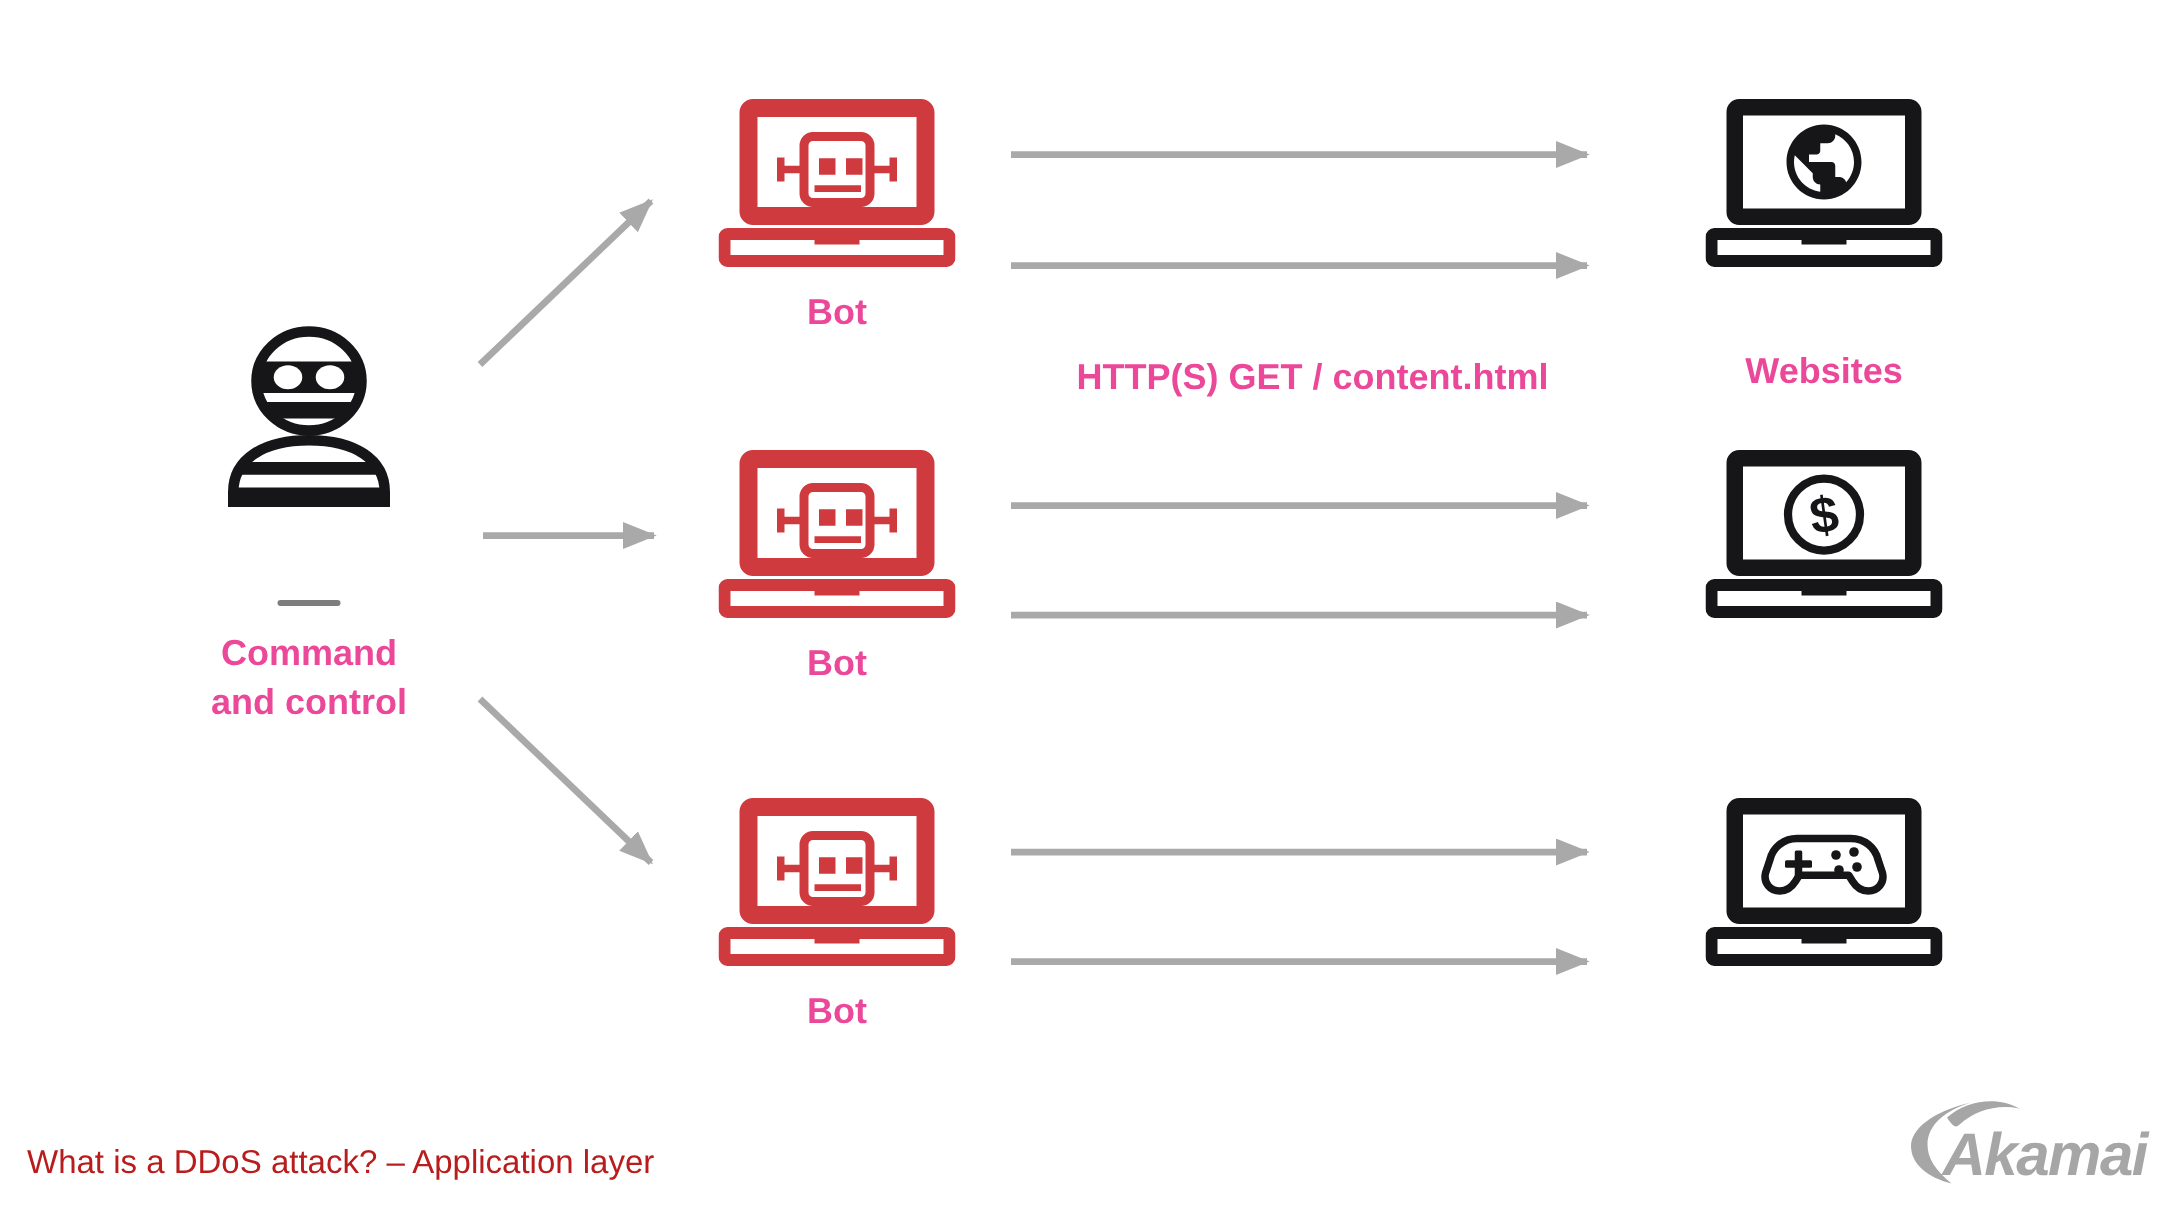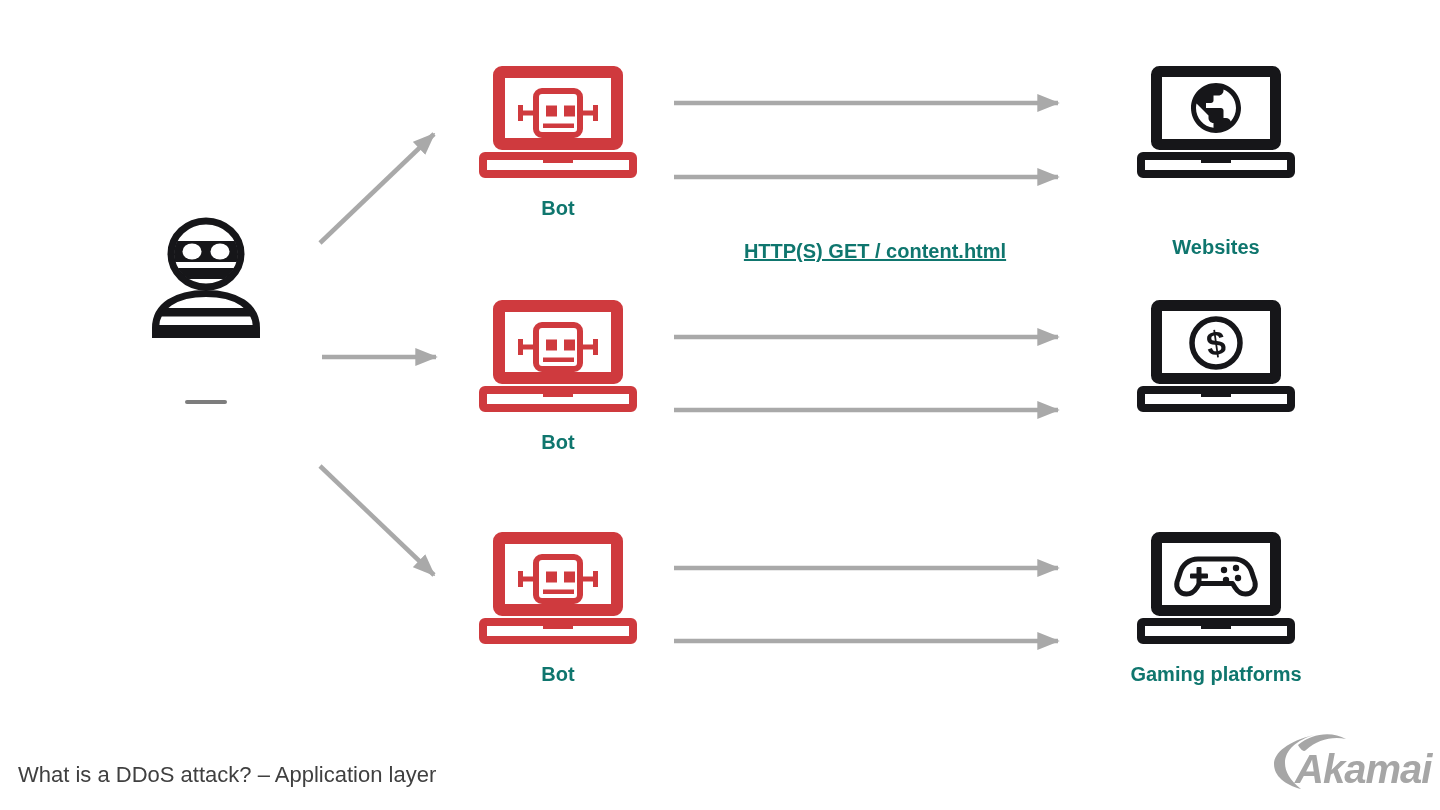--- a/index.html
+++ b/index.html
@@ -3,29 +3,29 @@
 <meta charset="utf-8">
 <style>
   html,body{margin:0;padding:0;background:#ffffff;}
   .canvas{
     position:relative;width:1440px;height:810px;background:#ffffff;
     font-family:"Liberation Sans",sans-serif;overflow:hidden;
   }
   .abs{position:absolute;}
   .lbl{
     position:absolute;transform:translateX(-50%);
-    font-size:20px;font-weight:bold;color:#0f766e;
+    font-size:24px;font-weight:bold;color:#ec4899;
     white-space:nowrap;text-align:center;line-height:33px;
   }
   .divider{
     position:absolute;background:#7d7d7d;height:4px;width:42px;border-radius:2px;
     transform:translateX(-50%);
   }
   .footer{
-    position:absolute;left:18px;top:762px;font-size:22px;color:#404040;
+    position:absolute;left:18px;top:762px;font-size:22px;color:#b91c1c;
     white-space:nowrap;
   }
   svg{display:block;}
 </style>
 </head>
 <body>
 
 <div class="canvas">
 
   <svg class="abs" style="left:0;top:0;" width="1440" height="810" viewBox="0 0 1440 810">
@@ -67,20 +67,24 @@
     </g>
     <ellipse cx="56" cy="38" rx="35" ry="33" fill="#ffffff" stroke="#161619" stroke-width="7"></ellipse>
     <g clip-path="url(#taHead)" fill="#161619">
       <rect x="18" y="25" width="76" height="21"></rect>
       <rect x="18" y="52" width="76" height="11"></rect>
     </g>
     <ellipse cx="42" cy="35.5" rx="9.5" ry="8" fill="#ffffff"></ellipse>
     <ellipse cx="70" cy="35.5" rx="9.5" ry="8" fill="#ffffff"></ellipse>
   </svg>
   <div class="divider" style="left:206px;top:400px;"></div>
+  <div class="lbl" style="left:206px;top:419px;">
+    <div>Command</div>
+    <div>and control</div>
+  </div>
 
   <svg class="abs" style="left:479px;top:66px;" width="158" height="112" viewBox="0 0 158 112">
     <rect x="20" y="6" width="118" height="72" rx="3" fill="#ffffff" stroke="#cf3a3e" stroke-width="12"></rect>
     <rect x="57" y="25" width="44" height="44" rx="6" fill="#ffffff" stroke="#cf3a3e" stroke-width="6"></rect>
     <g fill="#cf3a3e">
       <rect x="67" y="39.5" width="11" height="11"></rect>
         <rect x="85" y="39.5" width="11" height="11"></rect>
       <rect x="64" y="57.5" width="31" height="4.5"></rect>
       <rect x="41" y="44.5" width="16" height="5"></rect>
         <rect x="39" y="39" width="5" height="16"></rect>
@@ -119,21 +123,21 @@
       <rect x="41" y="44.5" width="16" height="5"></rect>
         <rect x="39" y="39" width="5" height="16"></rect>
       <rect x="101" y="44.5" width="16" height="5"></rect>
         <rect x="114" y="39" width="5" height="16"></rect>
     </g>
     <rect x="4" y="90" width="150" height="18" rx="2" fill="#ffffff" stroke="#cf3a3e" stroke-width="8"></rect>
     <rect x="64" y="86" width="30" height="11" fill="#cf3a3e"></rect>
   </svg>
   <div class="lbl" style="left:558px;top:658px;">Bot</div>
 
-  <div class="lbl" style="left:875px;top:235px;text-decoration:underline;">HTTP(S) GET / content.html</div>
+  <div class="lbl" style="left:875px;top:235px;">HTTP(S) GET / content.html</div>
 
   <svg class="abs" style="left:1137px;top:66px;" width="158" height="112" viewBox="0 0 158 112">
     <rect x="19.5" y="5.5" width="119" height="73" rx="3" fill="#ffffff" stroke="#161619" stroke-width="11"></rect>
     <g>
       <path transform="translate(49,12) scale(2.5)" fill="#161619" d="M12 2C6.48 2 2 6.48 2 12s4.48 10 10 10 10-4.48 10-10S17.52 2 12 2zm-1 17.93c-3.95-.49-7-3.85-7-7.93 0-.62.08-1.21.21-1.79L9 15v1c0 1.1.9 2 2 2v1.93zm6.9-2.54c-.26-.81-1-1.39-1.9-1.39h-1v-3c0-.55-.45-1-1-1H8v-2h2c.55 0 1-.45 1-1V7h2c1.1 0 2-.9 2-2v-.41c2.93 1.19 5 4.06 5 7.41 0 2.08-.8 3.97-2.1 5.39z"></path>
     </g>
     <rect x="4" y="90" width="150" height="18" rx="2" fill="#ffffff" stroke="#161619" stroke-width="8"></rect>
     <rect x="64" y="86" width="30" height="11" fill="#161619"></rect>
   </svg>
   <div class="lbl" style="left:1216px;top:192px;margin-top:39px;">Websites</div>
@@ -160,21 +164,20 @@
         <rect x="59.5" y="35" width="5" height="18" rx="1"></rect>
         <circle cx="87" cy="38" r="3.2"></circle>
         <circle cx="99" cy="36" r="3.2"></circle>
         <circle cx="89" cy="48" r="3.2"></circle>
         <circle cx="101" cy="46" r="3.2"></circle>
       </g>
     </g>
     <rect x="4" y="90" width="150" height="18" rx="2" fill="#ffffff" stroke="#161619" stroke-width="8"></rect>
     <rect x="64" y="86" width="30" height="11" fill="#161619"></rect>
   </svg>
-  <div class="lbl" style="left:1216px;top:658px;">Gaming platforms</div>
 
   <div class="footer">What is a DDoS attack? – Application layer</div>
 
   <svg class="abs" style="left:1268px;top:731px;" width="172" height="64" viewBox="0 0 172 64">
     <g fill="#a6a6a6">
       <path d="M46,4 C20,10 6,22 6,33 C6,45 17,54 33,58 C22,49 17,41 17,32 C17,19 29,9 46,4 Z"></path>
       <path d="M30,14 C44,2 64,0 78,8 C64,5 49,9 38,19 C35,22 32,17 30,14 Z"></path>
     </g>
     <text x="27" y="52" font-family="Liberation Sans, sans-serif" font-size="40" font-weight="bold" font-style="italic" letter-spacing="-1" fill="#a6a6a6">Akamai</text>
   </svg>

